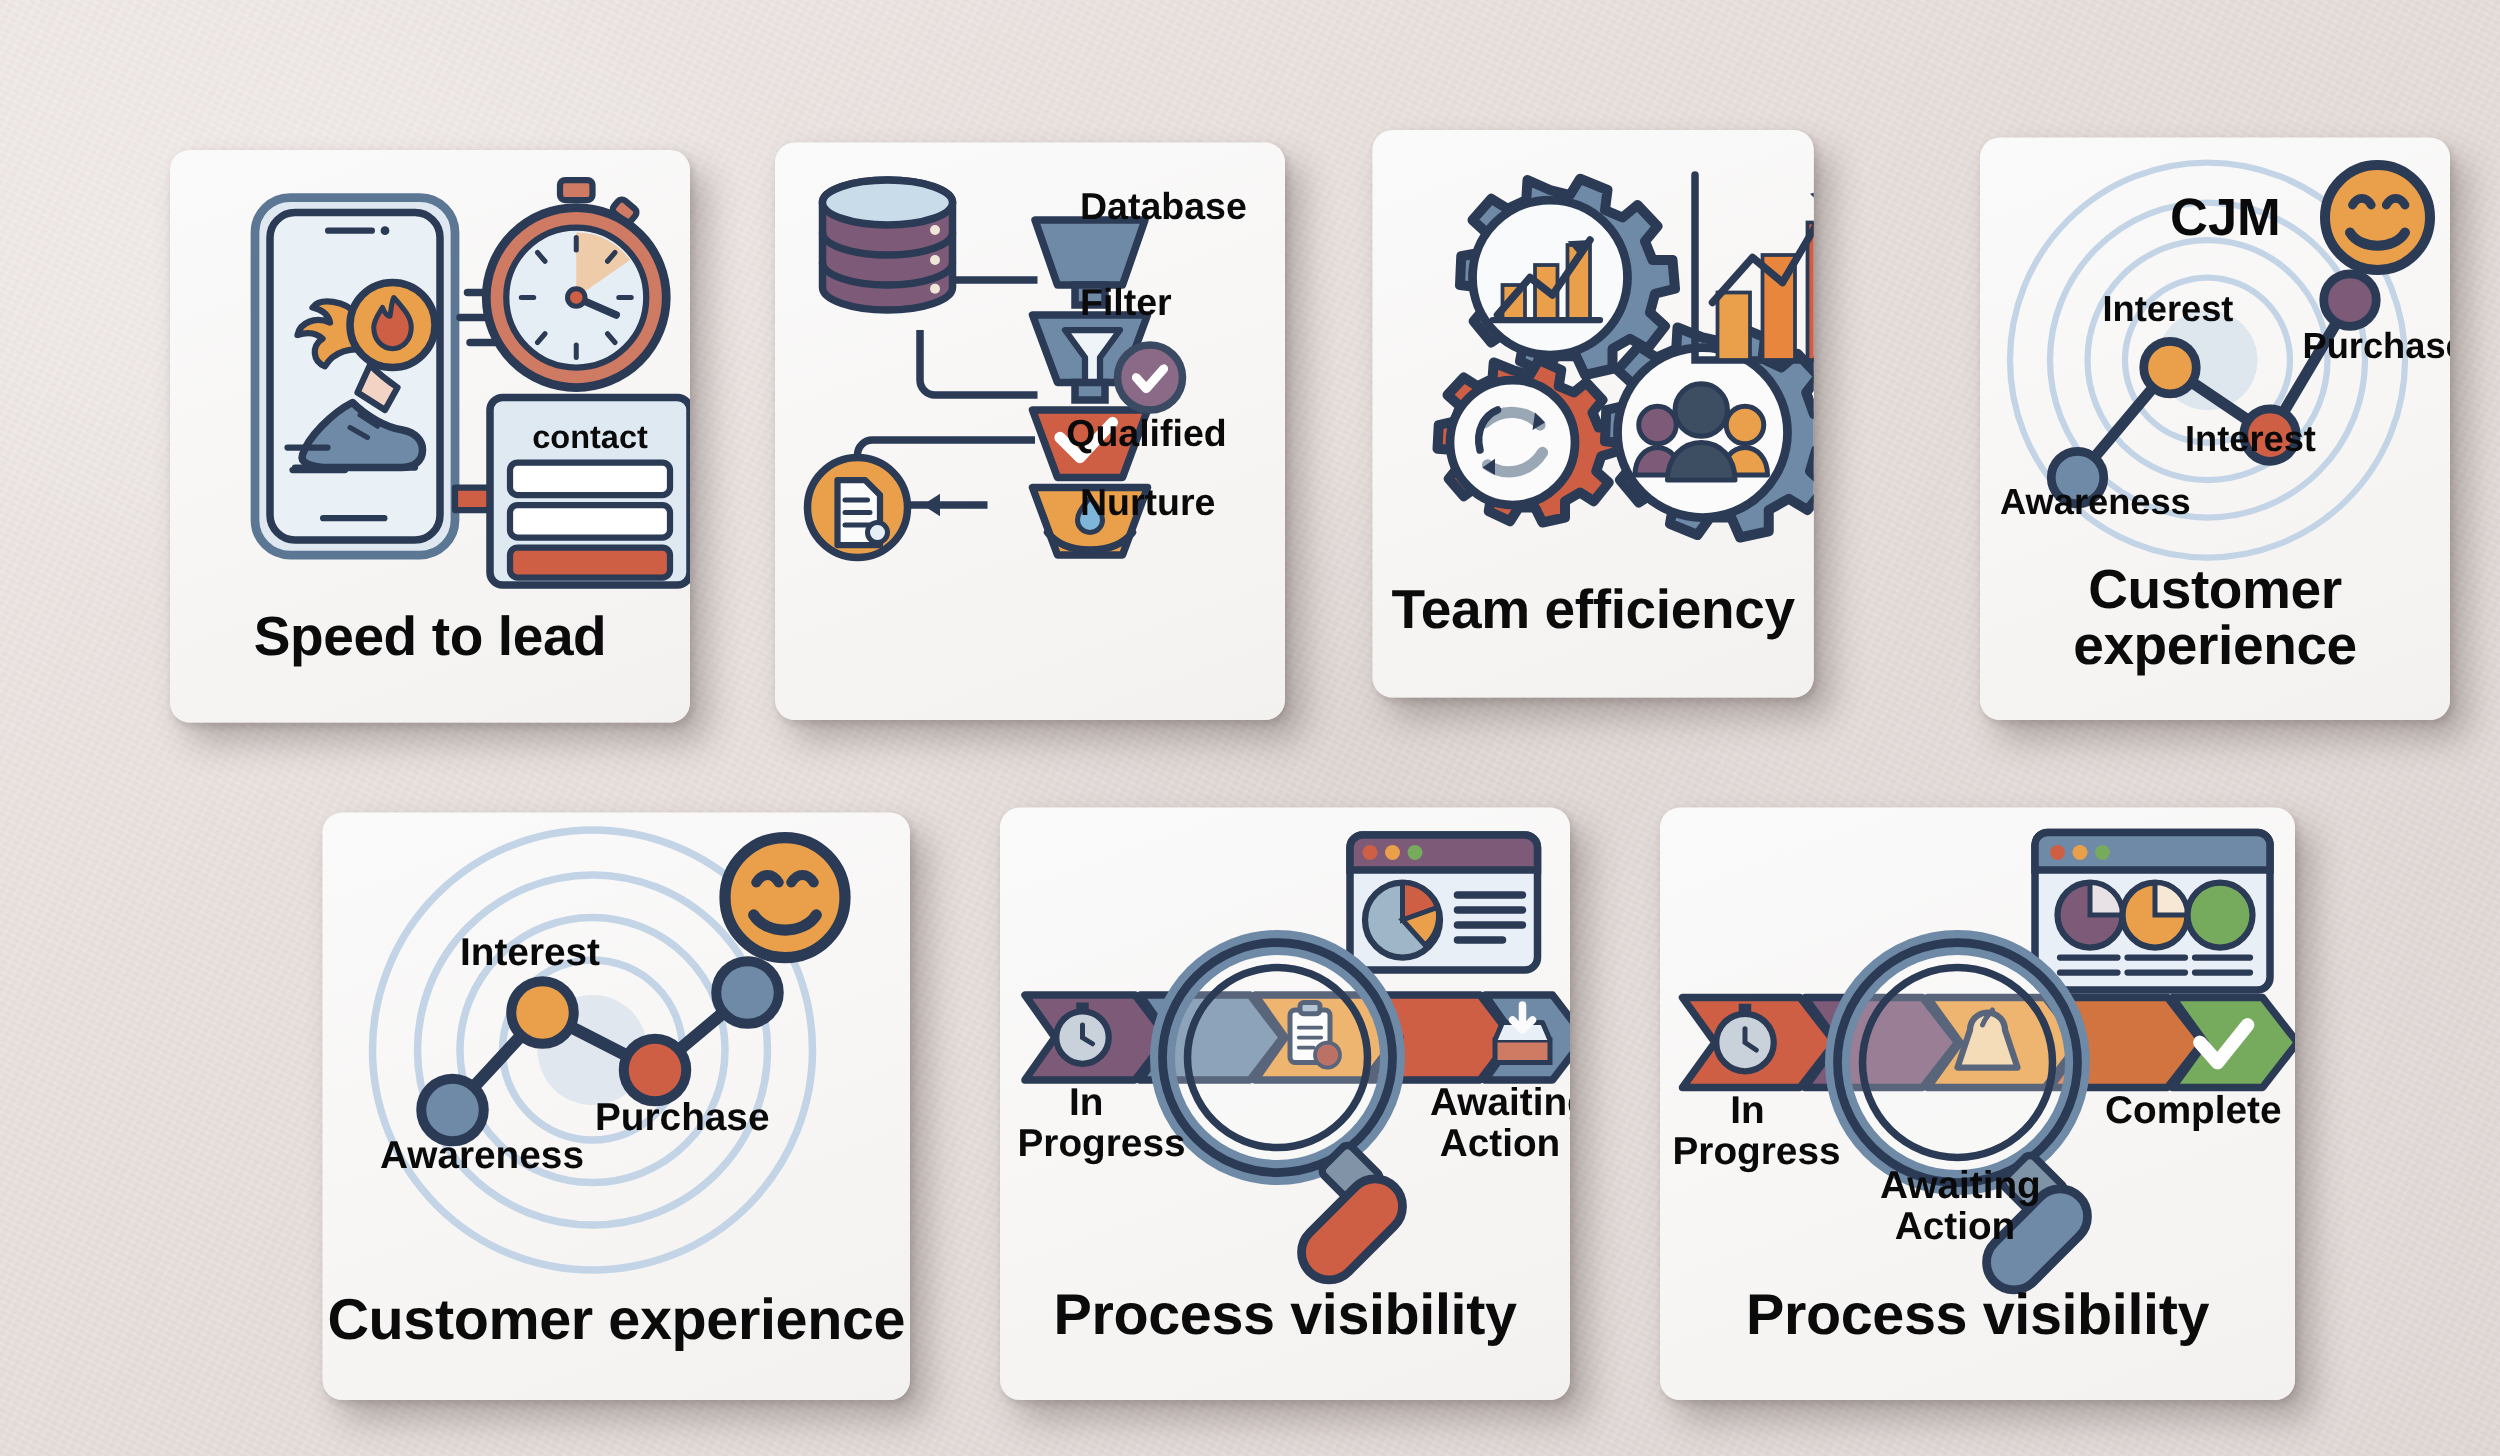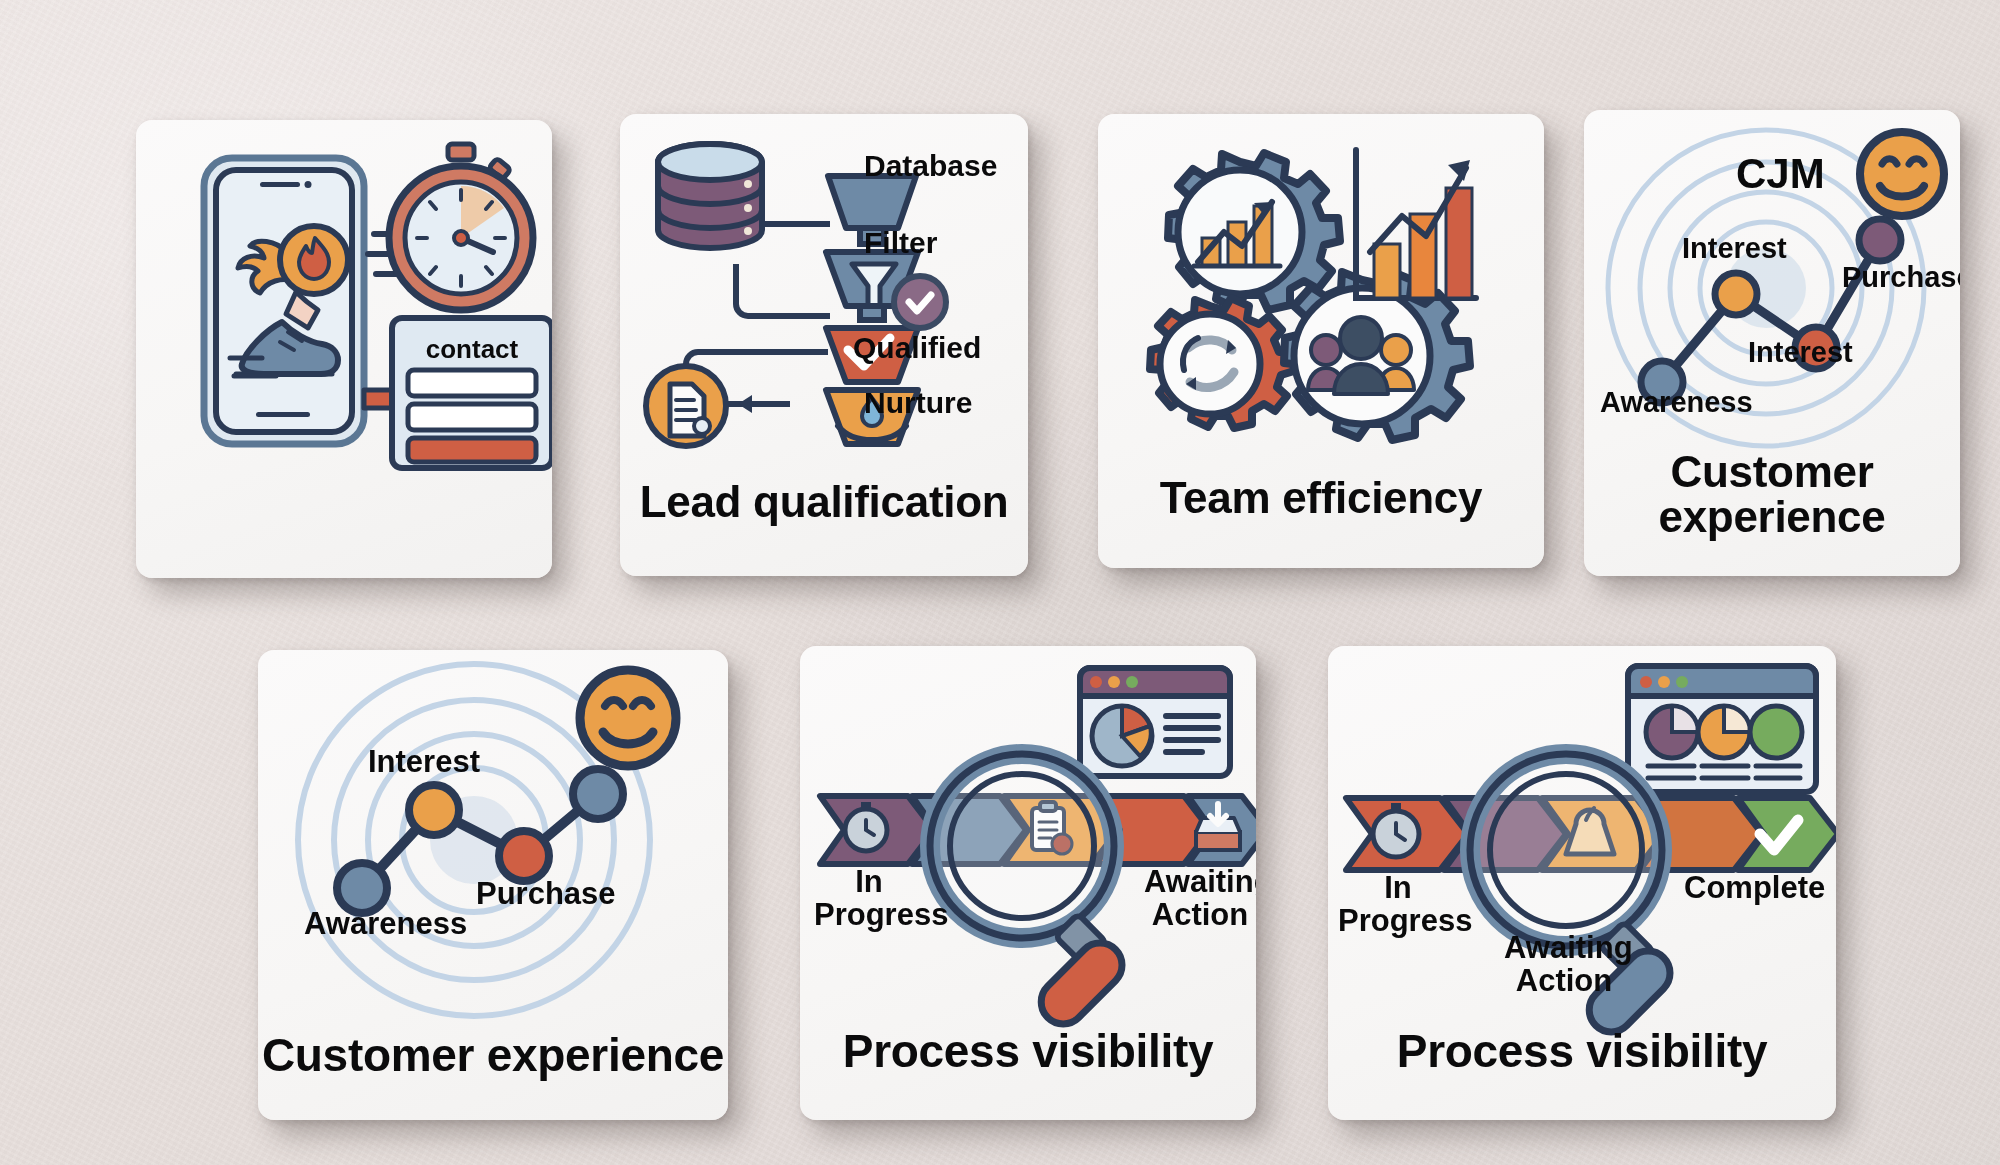--- a/index.html
+++ b/index.html
@@ -86,20 +86,21 @@
 
       <path d="M196 270h44v-16l32 25-32 25v-16h-44z" fill="#cf5f44" stroke="#2b3a55" stroke-width="5" stroke-linejoin="round"></path>
 
       <rect x="224" y="198" width="160" height="150" rx="10" fill="#dfe9f2" stroke="#2b3a55" stroke-width="6"></rect>
       <text x="304" y="238" text-anchor="middle" font-family="Liberation Sans, sans-serif" font-size="26" font-weight="700" fill="#0b0b0c">contact</text>
       <rect x="240" y="250" width="128" height="26" rx="6" fill="#ffffff" stroke="#2b3a55" stroke-width="5"></rect>
       <rect x="240" y="284" width="128" height="26" rx="6" fill="#ffffff" stroke="#2b3a55" stroke-width="5"></rect>
       <rect x="240" y="318" width="128" height="24" rx="6" fill="#cf5f44" stroke="#2b3a55" stroke-width="5"></rect>
     </svg>
   </div>
+  <div class="title" style="top:368px;font-size:44px;">Speed to lead</div>
 </div>
 
 <div class="card" style="left:620px;top:114px;width:408px;height:462px;">
   <div class="art" style="height:350px;">
     <svg width="408" height="350" viewBox="0 0 408 350">
 
       <path d="M140 110h70" stroke="#2b3a55" stroke-width="6" fill="none"></path>
       <path d="M116 150v40a12 12 0 0 0 12 12h82" stroke="#2b3a55" stroke-width="6" fill="none"></path>
       <path d="M66 290v-40a12 12 0 0 1 12-12h130" stroke="#2b3a55" stroke-width="6" fill="none"></path>
       <path d="M170 290h-62" stroke="#2b3a55" stroke-width="6" fill="none"></path>
@@ -134,24 +135,23 @@
       <circle cx="82" cy="312" r="8" fill="#e6eef5" stroke="#2b3a55" stroke-width="4"></circle>
 
       <circle cx="300" cy="188" r="26" fill="#8a6a86" stroke="#3b4a63" stroke-width="6"></circle>
       <path d="M289 188l8 9 14-16" stroke="#ffffff" stroke-width="7" fill="none" stroke-linecap="round" stroke-linejoin="round"></path>
     </svg>
   </div>
   <div class="lbl" style="left:244px;top:36px;font-size:30px;">Database</div>
   <div class="lbl" style="left:244px;top:113px;font-size:30px;">Filter</div>
   <div class="lbl" style="left:233px;top:218px;font-size:30px;">Qualified</div>
   <div class="lbl" style="left:244px;top:273px;font-size:30px;">Nurture</div>
-  <div class="title" style="top:366px;font-size:44px;">Lead qualification</div>
-</div>
-
-<div class="card" style="left:1098px;top:114px;width:446px;height:454px;text-decoration:underline;">
+</div>
+
+<div class="card" style="left:1098px;top:104px;width:353px;height:454px;text-decoration:underline;">
   <div class="art" style="height:350px;">
     <svg width="406" height="350" viewBox="0 0 406 350">
 
       <g transform="translate(142,140)">
         <path d="M0,-92 L16,-88 L24,-101 L46,-92 L44,-76 L58,-70 L70,-80 L86,-63 L76,-51 L82,-36 L98,-36 L100,-13 L84,-9 L80,6 L92,17 L78,35 L64,27 L50,35 L50,51 L28,56 L21,41 L5,41 L-4,54 L-24,45 L-21,29 L-34,21 L-47,30 L-61,13 L-51,1 L-56,-14 L-72,-16 L-71,-39 L-55,-42 L-50,-57 L-62,-68 L-47,-85 L-34,-77 L-19,-84 L-18,-100 Z" fill="#6e8aa6" stroke="#2b3a55" stroke-width="8" stroke-linejoin="round"></path>
         <circle cx="0" cy="-22" r="62" fill="#f9fafb" stroke="#2b3a55" stroke-width="7"></circle>
         <g transform="translate(-42,18)">
           <rect x="4" y="-34" width="18" height="28" fill="#eaa04a" stroke="#2b3a55" stroke-width="3"></rect>
           <rect x="30" y="-50" width="18" height="44" fill="#eaa04a" stroke="#2b3a55" stroke-width="3"></rect>
           <rect x="56" y="-66" width="18" height="60" fill="#eaa04a" stroke="#2b3a55" stroke-width="3"></rect>

